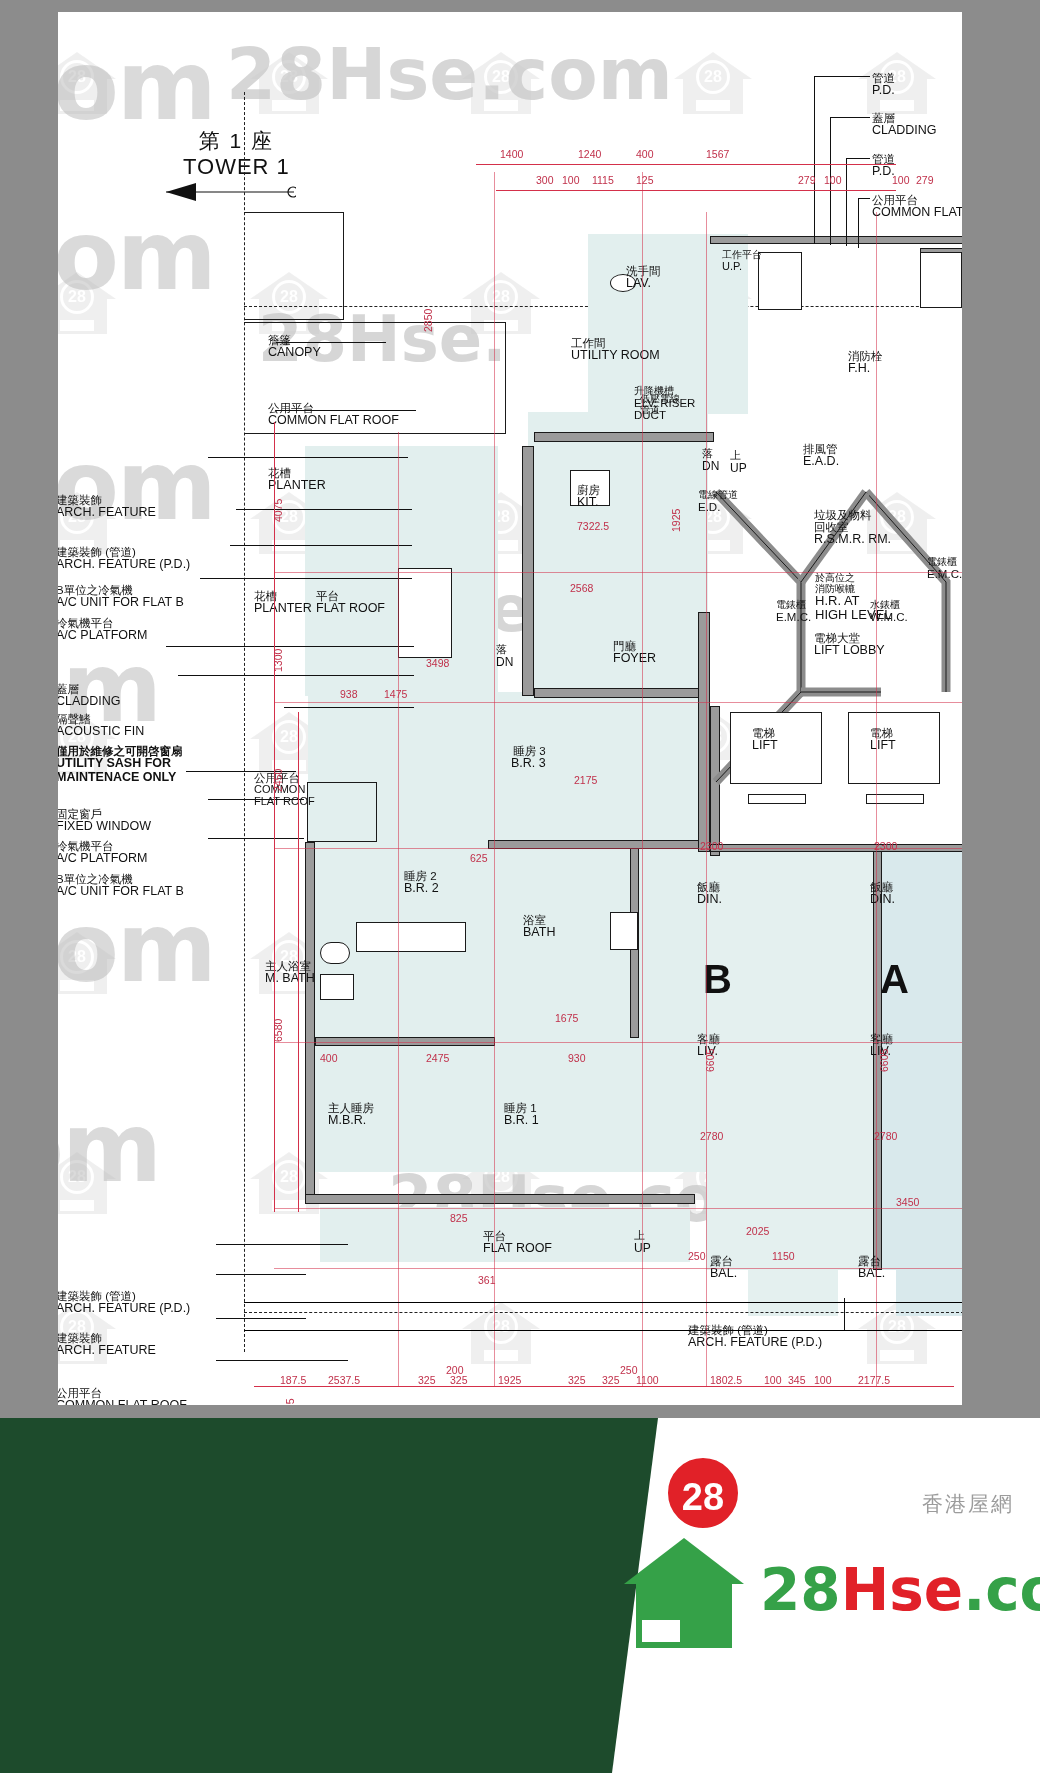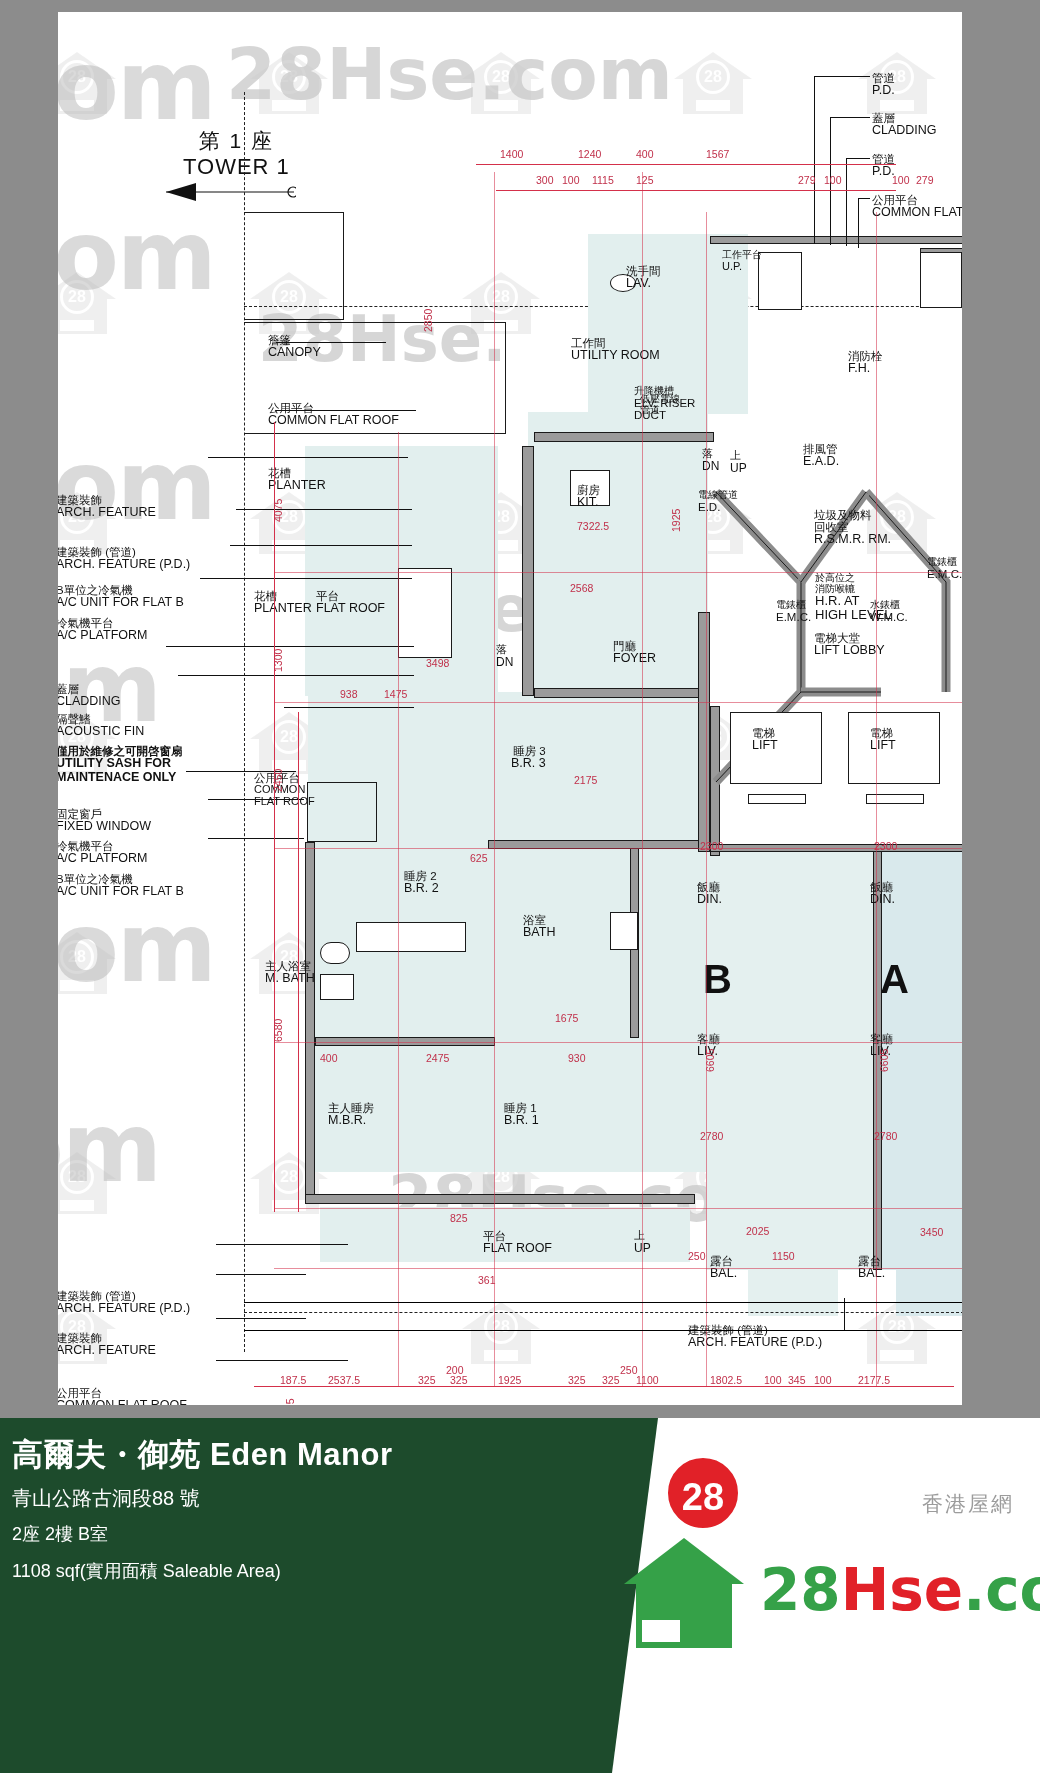--- a/index.html
+++ b/index.html
@@ -718,21 +718,21 @@
     <div class="dim" style="left:706px;top:1362px;">100</div>
     <div class="dim" style="left:730px;top:1362px;">345</div>
     <div class="dim" style="left:756px;top:1362px;">100</div>
     <div class="dim" style="left:800px;top:1362px;">2177.5</div>
     <div class="dim v" style="left:226px;top:1404px;">225</div>
 
     <div class="dim" style="left:392px;top:1200px;">825</div>
     <div class="dim" style="left:688px;top:1213px;">2025</div>
     <div class="dim" style="left:630px;top:1238px;">250</div>
     <div class="dim" style="left:714px;top:1238px;">1150</div>
-    <div class="dim" style="left:838px;top:1214px;margin-left:24px;">3450</div>
+    <div class="dim" style="left:838px;top:1184px;">3450</div>
     <div class="dim" style="left:642px;top:1118px;">2780</div>
     <div class="dim" style="left:816px;top:1118px;">2780</div>
     <div class="dim v" style="left:646px;top:1060px;">6605</div>
     <div class="dim v" style="left:820px;top:1060px;">6605</div>
     <div class="dim" style="left:642px;top:828px;">2300</div>
     <div class="dim" style="left:816px;top:828px;">2300</div>
     <div class="dim" style="left:519px;top:508px;">7322.5</div>
     <div class="dim v" style="left:612px;top:520px;">1925</div>
     <div class="dim" style="left:512px;top:570px;">2568</div>
     <div class="dim" style="left:497px;top:1000px;">1675</div>
@@ -758,26 +758,20 @@
     <div class="red" style="left:818px;top:200px;width:1px;height:1175px;opacity:.55;"></div>
     <div class="red" style="left:340px;top:420px;width:1px;height:955px;opacity:.55;"></div>
 
     <div class="blk" style="left:186px;top:1318px;width:720px;height:1px;"></div>
     <div class="dash-h" style="left:186px;top:1300px;width:720px;"></div>
     <div class="blk" style="left:186px;top:1290px;width:720px;height:1px;"></div>
   </div>
 
   <div id="footer">
     <div id="footer-green"></div>
-    <div id="footer-text">
-      <div id="f-title">高爾夫・御苑 Eden Manor</div>
-      <div id="f-addr">青山公路古洞段88 號</div>
-      <div id="f-unit">2座 2樓 B室</div>
-      <div id="f-area">1108 sqf(實用面積 Saleable Area)</div>
-    </div>
     <div id="logo-wrap">
       <div id="hk-label">香港屋網</div>
       <div id="logo-house">
         <div class="lroof"></div>
           <div class="lbody"></div>
           <div class="ldoor"></div>
       </div>
       <div id="logo-circ">28</div>
       <div id="logo-txt">28<span class="red">Hse</span>.com</div>
     </div>

